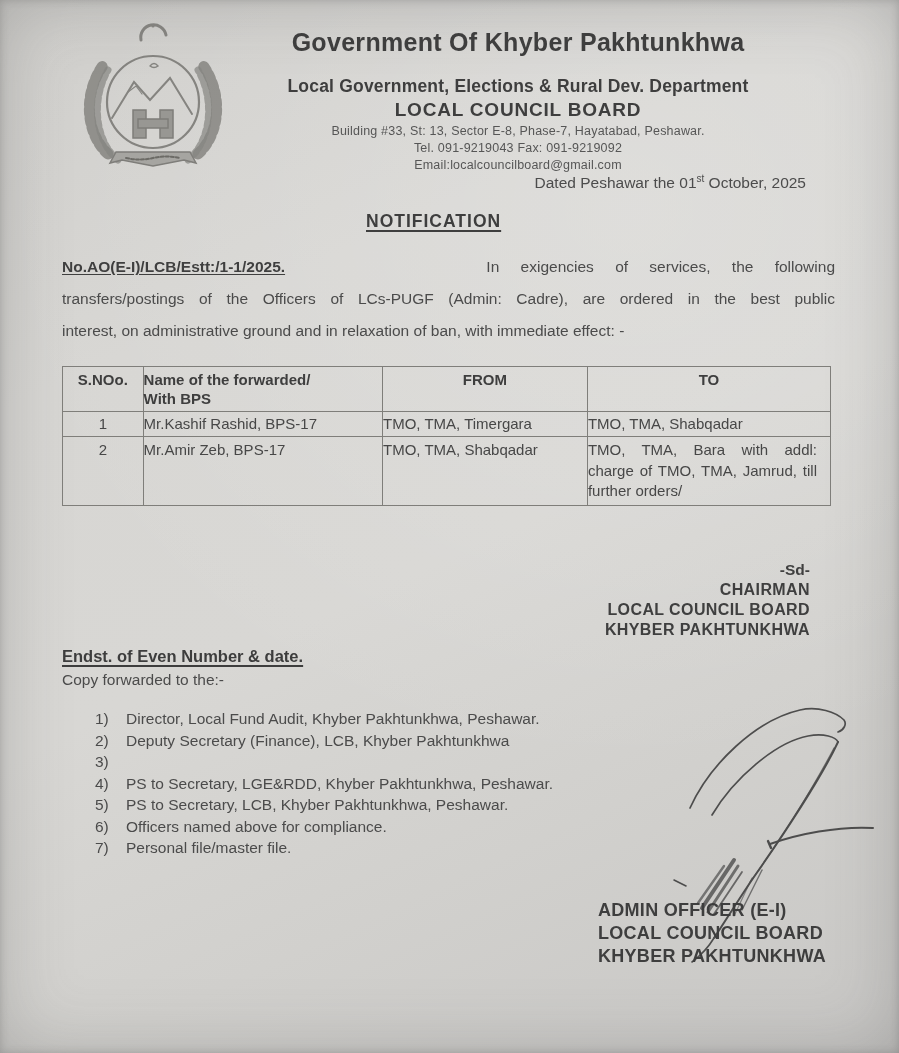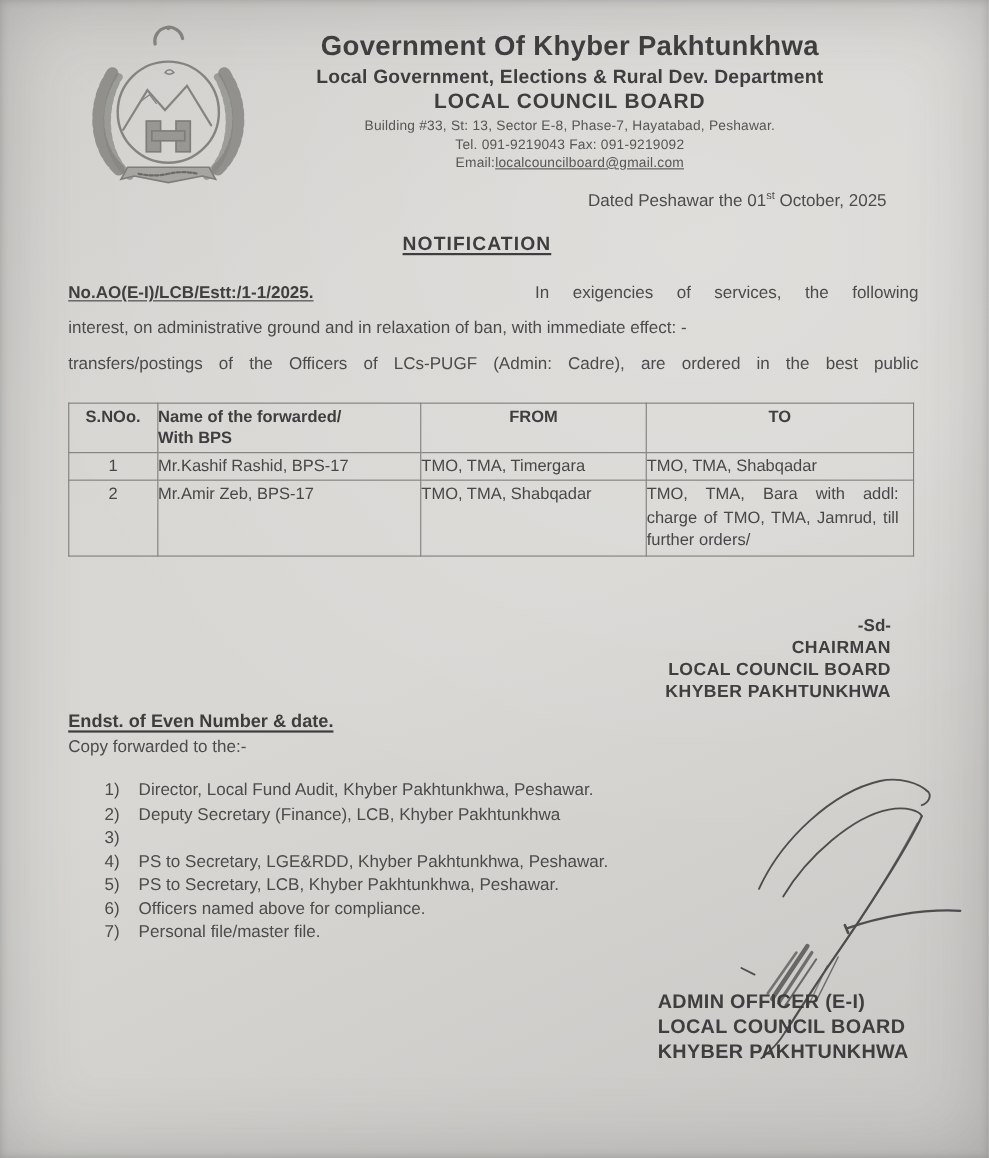--- a/index.html
+++ b/index.html
@@ -12,25 +12,25 @@
       radial-gradient(ellipse 120% 90% at 70% 20%, rgba(255,255,255,.18), rgba(0,0,0,0) 60%),
       linear-gradient(155deg, #cfcecb 0%, #d7d6d3 28%, #d8d7d4 52%, #d1d0cd 74%, #c8c7c5 100%);
     box-shadow: inset 0 0 70px rgba(80,80,80,.28), inset 0 0 8px rgba(60,60,60,.25);
     color:#4a4a4a;
   }
 
   
   .emblem { position:absolute; left:78px; top:22px; width:150px; height:148px; opacity:.82; }
   .letterhead { position:absolute; left:238px; top:28px; width:560px; text-align:center; color:#3e3e3e; }
   .lh1 { font-size:25px; font-weight:bold; letter-spacing:.3px; }
-  .lh2 { font-size:17.5px; font-weight:bold; margin-top:2px; letter-spacing:.2px; }
+  .lh2 { font-size:17.5px; font-weight:bold; margin-top:19px; letter-spacing:.2px; }
   .lh3 { font-size:19px; font-weight:bold; margin-top:2px; letter-spacing:.8px; }
   .lh-small { font-size:12.5px; margin-top:3px; color:#565656; letter-spacing:.2px; }
   .lh-small:first-of-type { margin-top:5px; }
-  .email-underline { text-decoration:underline; }
+  .email-underline { }
 
   
   .date-line { position:absolute; top:173px; right:93px; font-size:15.5px; color:#4c4c4c; }
   .date-line sup { font-size:10px; }
   .doc-title {
     position:absolute; top:211px; left:366px;
     font-size:17.5px; font-weight:bold; letter-spacing:1px; color:#3e3e3e;
     text-decoration:underline; text-underline-offset:3px; text-decoration-thickness:2px;
   }
 
@@ -127,22 +127,22 @@
 
   <div class="date-line"><span>Dated Peshawar the 01</span><sup>st</sup><span> October, 2025</span></div>
 
   <div class="doc-title">NOTIFICATION</div>
 
   <div class="para">
     <div class="pline pline1">
       <span class="ref-no">No.AO(E-I)/LCB/Estt:/1-1/2025.</span>
       <span class="spread">In exigencies of services, the following</span>
     </div>
+    <div class="pline pline2">transfers/postings of the Officers of LCs-PUGF (Admin: Cadre), are ordered in the best public</div>
     <div class="pline">interest, on administrative ground and in relaxation of ban, with immediate effect: -</div>
-    <div class="pline pline2">transfers/postings of the Officers of LCs-PUGF (Admin: Cadre), are ordered in the best public</div>
   </div>
 
   <table class="ttable">
     <tbody>
         <tr>
       <th class="col-sno">S.NOo.</th>
       <th class="col-name">Name of the forwarded/
 With BPS</th>
       <th class="col-from">FROM</th>
       <th class="col-to">TO</th>

